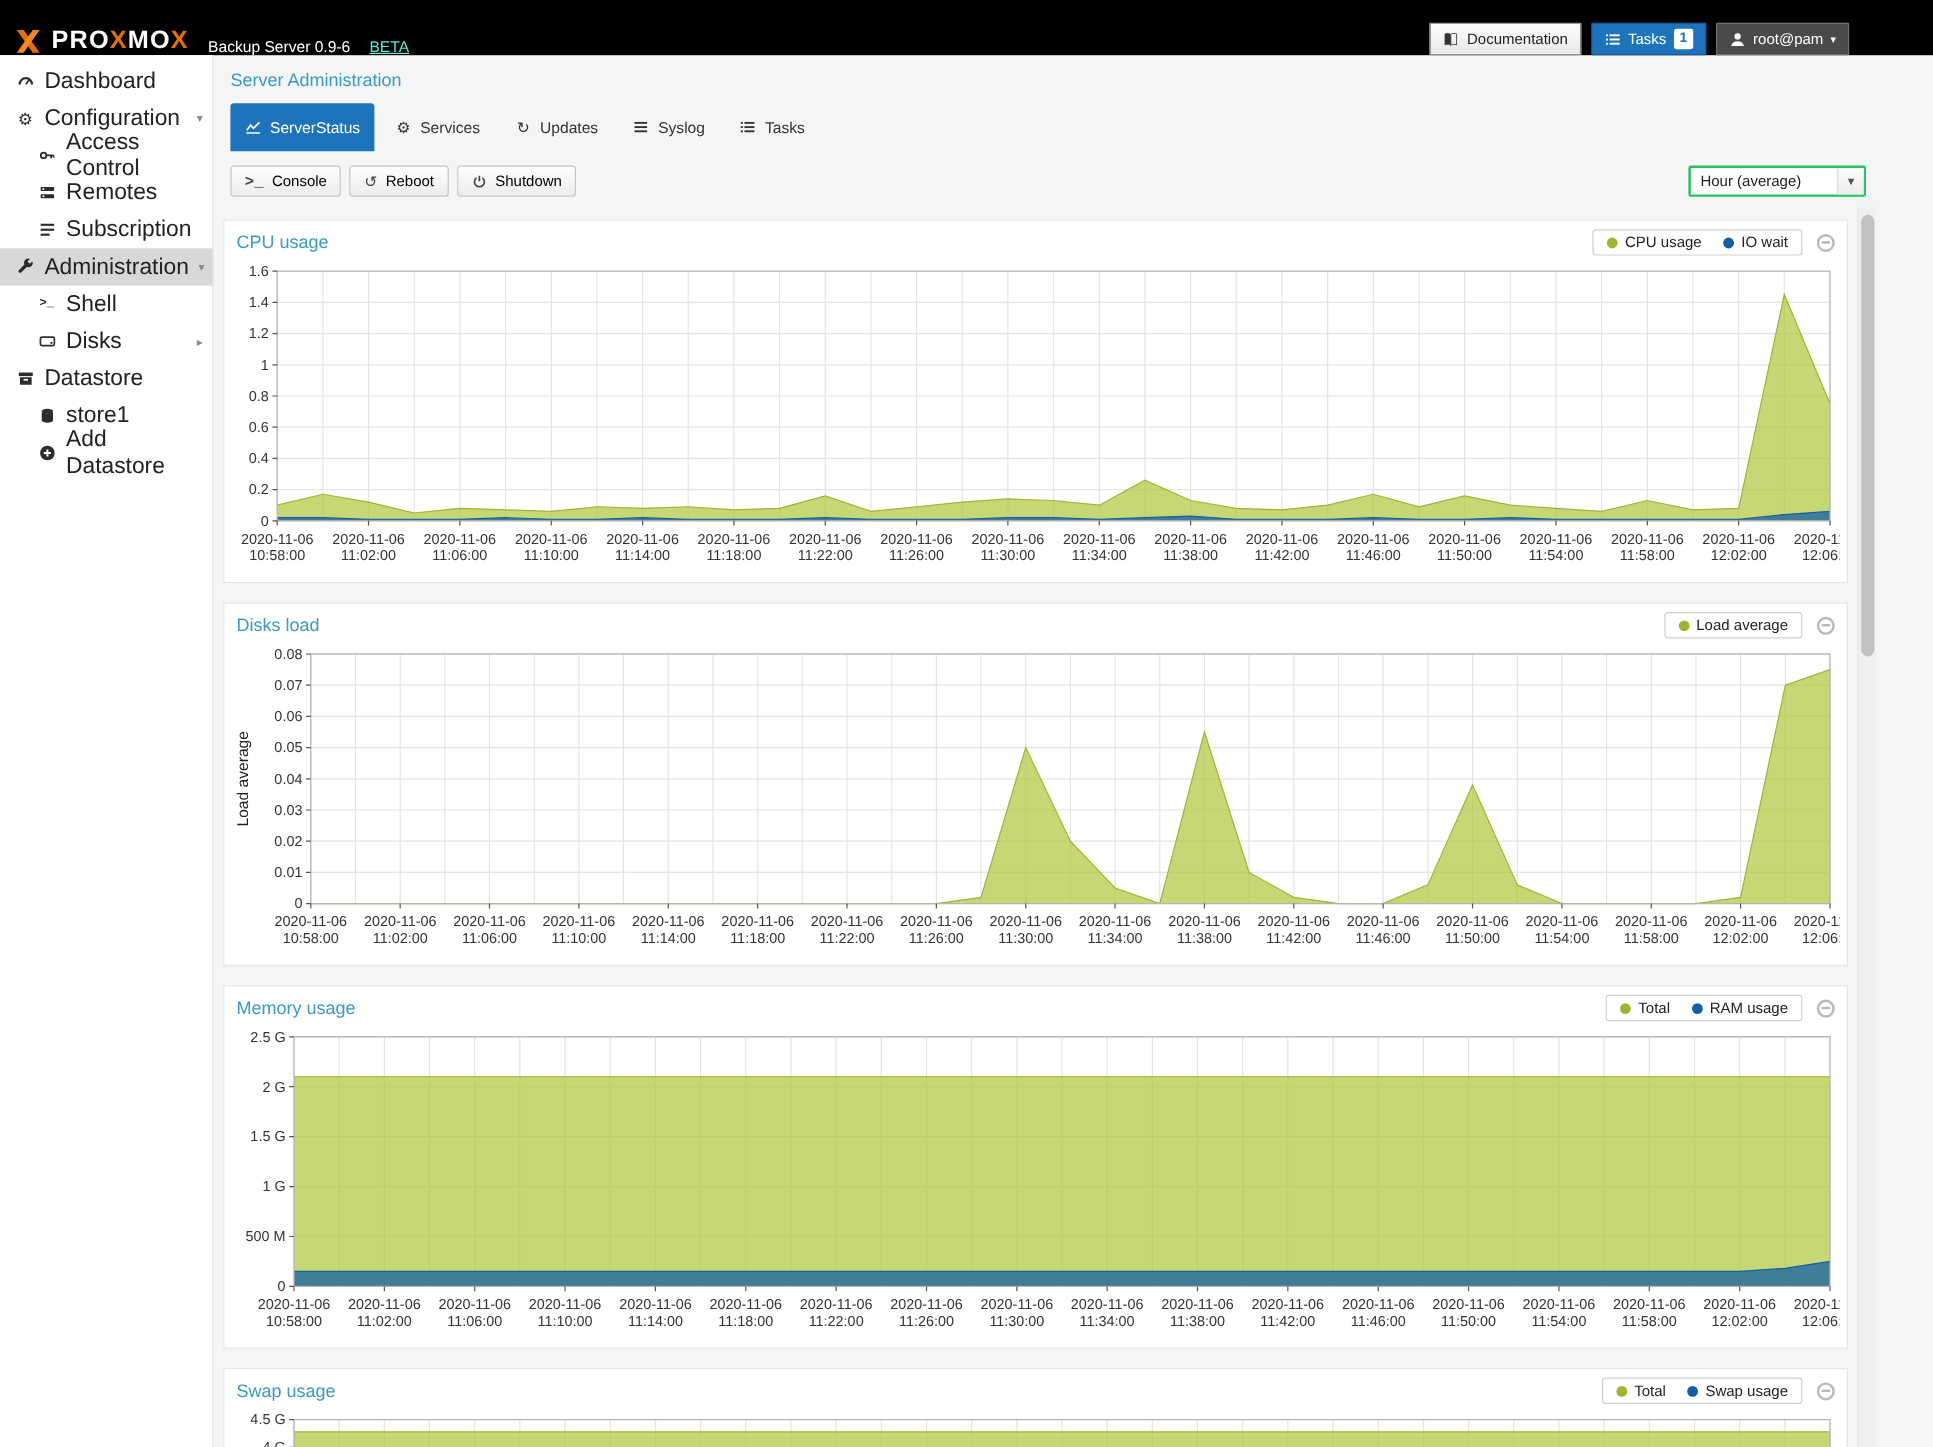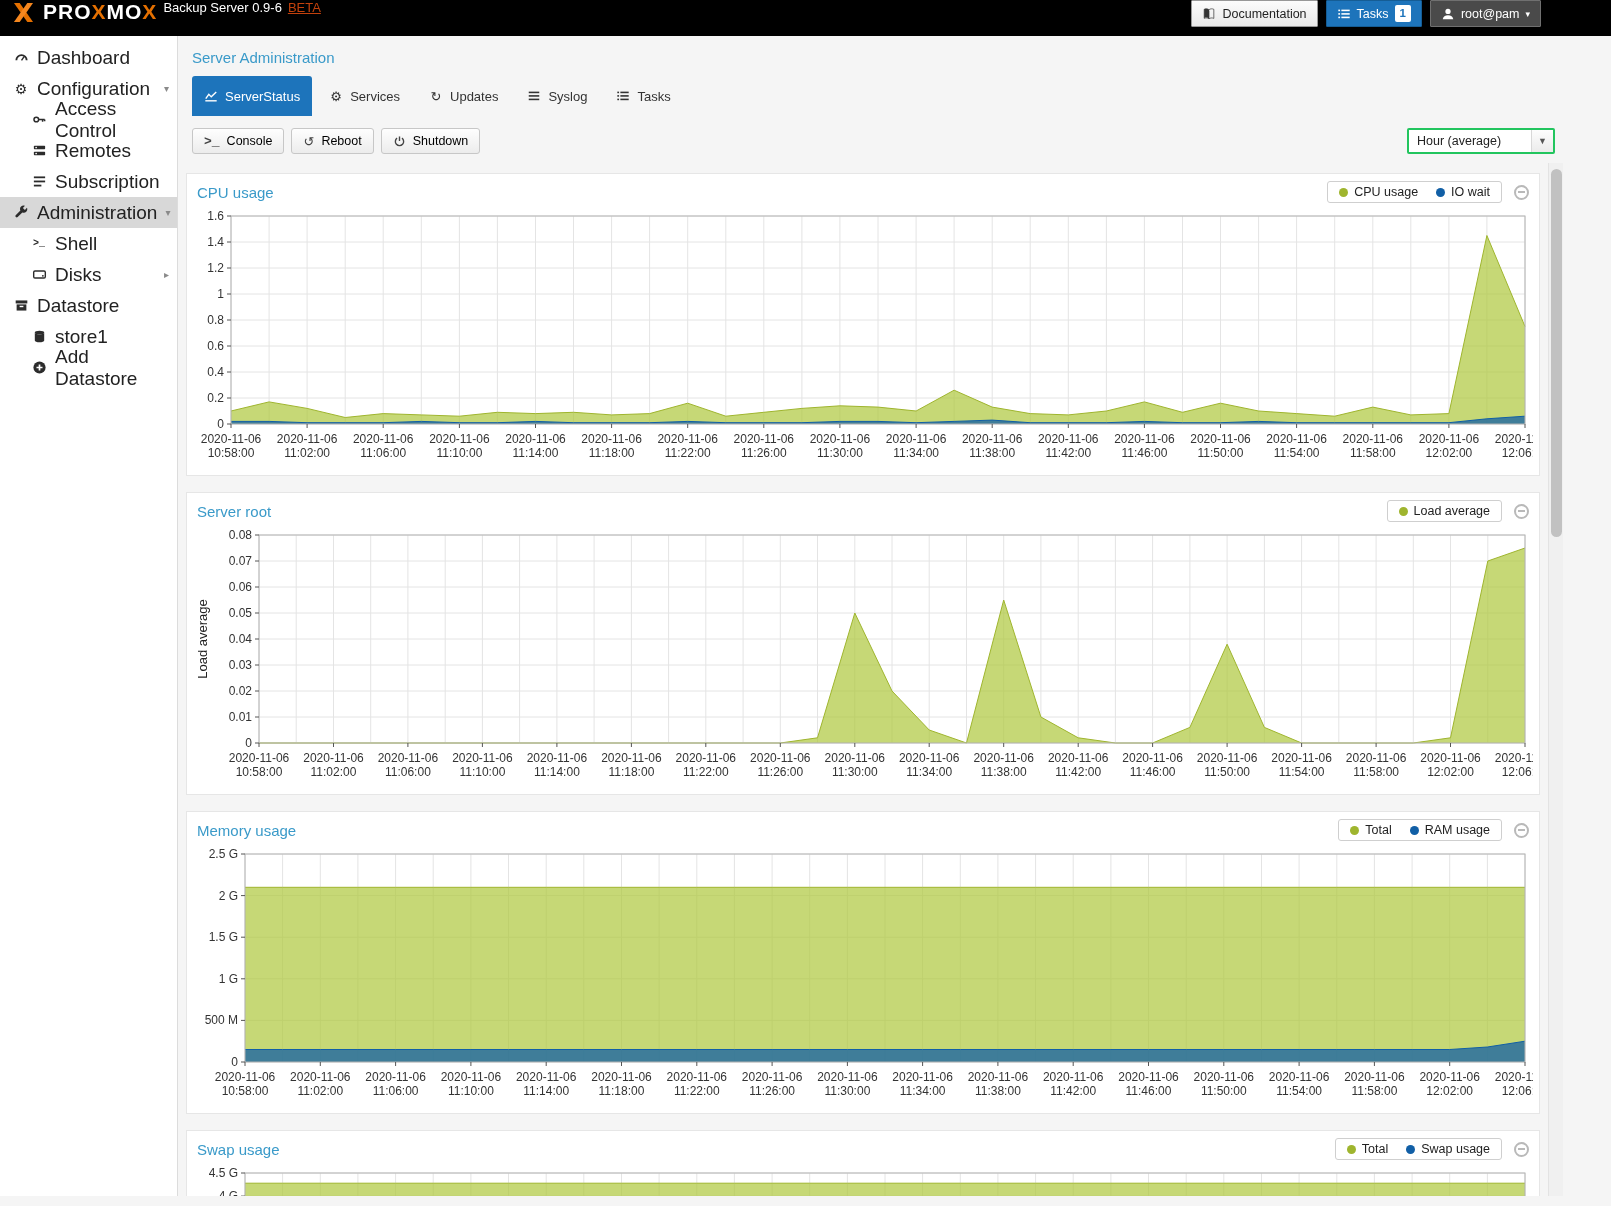--- a/index.html
+++ b/index.html
@@ -1,25 +1,25 @@
 <!DOCTYPE html>
 <html><head>
 <meta charset="utf-8">
 <style>
   *{box-sizing:border-box;margin:0;padding:0}
   html,body{width:1611px;height:1206px;overflow:hidden}
   body{background:#f5f5f5;font-family:"Liberation Sans",sans-serif;font-size:13px;color:#222;
        --accent:#1d74bb;--title:#3a9ac9}
   
-  .hdr{height:36px;background:#000;display:flex;align-items:flex-start;padding:0 12px;}
+  .hdr{height:46px;background:#000;display:flex;align-items:flex-end;padding:0 12px;gap:10px}
   .logo{display:flex;align-items:center;gap:8px}
   .brand{font-size:21px;font-weight:bold;color:#fff;letter-spacing:1px}
   .brand .bx{color:#e57000}
   .prod{color:#fff;font-size:13px;margin-left:6px}
-  .beta{color:#c2410c;text-decoration:underline;margin-left:6px;font-size:13px;cursor:pointer}
+  .beta{color:#5eead4;text-decoration:underline;margin-left:6px;font-size:13px;cursor:pointer}
   .hbtns{margin-left:auto;display:flex;gap:8px;padding-right:58px}
   .hbtn{display:flex;align-items:center;gap:6px;height:27px;padding:0 10px;border-radius:1px;
         font-size:12.5px;border:1px solid #989898;background:linear-gradient(#fcfcfc,#e9e9e9);
         color:#222;cursor:pointer;white-space:nowrap}
   .hbtn.blue{background:var(--accent);border-color:#155d95;color:#fff}
   .hbtn.dark{background:#4a4a4a;border-color:#707070;color:#fff}
   .badge{background:#fff;color:var(--accent);border-radius:2px;padding:0 5px;font-weight:bold;
          font-size:11.5px;line-height:17px}
   .caret{font-size:9px;color:inherit}
   .hic{width:14px;height:14px;flex:none}
@@ -422,21 +422,21 @@
               <text x="1255.9" y="235" text-anchor="middle" font-size="12" fill="#333">2020-11-06</text>
               <text x="1255.9" y="249" text-anchor="middle" font-size="12" fill="#333">12:02:00</text>
               <line x1="1332.0" y1="216" x2="1332.0" y2="220" stroke="#555"></line>
               <text x="1332.0" y="235" text-anchor="middle" font-size="12" fill="#333">2020-11-06</text>
               <text x="1332.0" y="249" text-anchor="middle" font-size="12" fill="#333">12:06:00</text>
             </svg></div>
       </div>
 
       <div class="panel">
         <div class="phead">
-          <span class="pt">Server root</span>
+          <span class="pt">Disks load</span>
           <div class="legend">
             <span class="litem">
                 <span class="dot" style="background: rgb(159, 181, 46);"></span>
                 <span>Load average</span>
               </span>
           </div>
           <span class="ptool"></span>
         </div>
         <div class="chart"><svg width="1340" height="260" viewBox="0 0 1340 260" font-family="Liberation Sans, sans-serif">
               <rect x="66" y="8" width="1266" height="208" fill="#ffffff"></rect>

